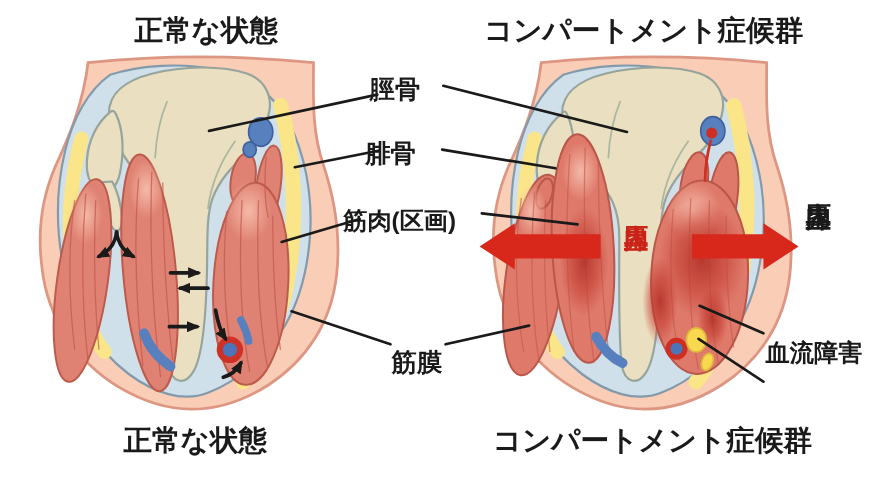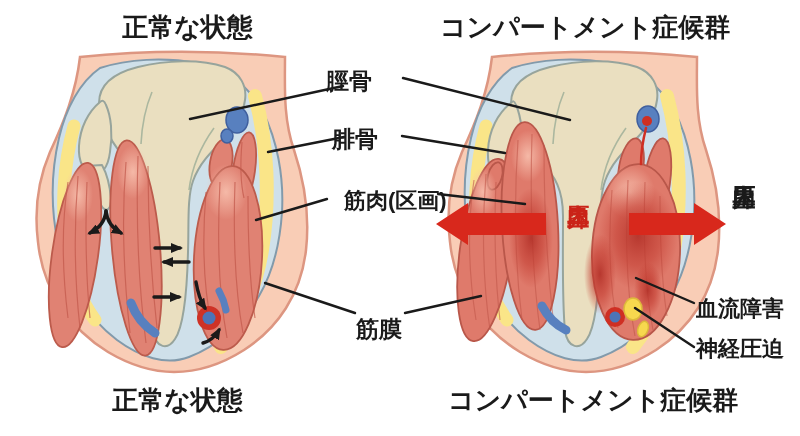--- a/index.html
+++ b/index.html
@@ -196,23 +196,22 @@
     <polygon points="436,224 468,203 468,213 546,213 546,235 468,235 468,245"></polygon>
     <polygon points="726,224 694,203 694,213 629,213 629,235 694,235 694,245"></polygon>
   </g>
 </svg>
 
 <div class="lbl title" style="left:110px;top:13px;width:155px;">正常な状態</div>
 <div class="lbl title" style="left:440px;top:13px;width:275px;">コンパートメント症候群</div>
 <div class="lbl title" style="left:100px;top:386px;width:155px;">正常な状態</div>
 <div class="lbl title" style="left:448px;top:386px;width:275px;">コンパートメント症候群</div>
 
-<div class="lbl anat" style="left:326px;top:68px;">脛骨</div>
+<div class="lbl anat" style="left:336px;top:68px;">脛骨</div>
 <div class="lbl anat" style="left:332px;top:126px;">腓骨</div>
-<div class="lbl anat" style="left:344px;top:188px;font-size:22px;">筋肉(区画)</div>
+<div class="lbl anat" style="left:312px;top:188px;font-size:22px;">筋肉(区画)</div>
 <div class="lbl anat" style="left:356px;top:316px;">筋膜</div>
 
 <div class="lbl vtext red" style="left:566px;top:187px;font-size:22px;">内圧上昇</div>
 <div class="lbl vtext" style="left:731px;top:166px;font-size:23px;">内圧上昇</div>
-<div class="lbl side" style="left:696px;top:296px;">血流障害</div>
-<div class="lbl side" style="left:696px;top:336px;">神経圧迫</div>
+<div class="lbl side" style="left:696px;top:308px;">血流障害</div>
 
 </div>
 
 </body></html>

